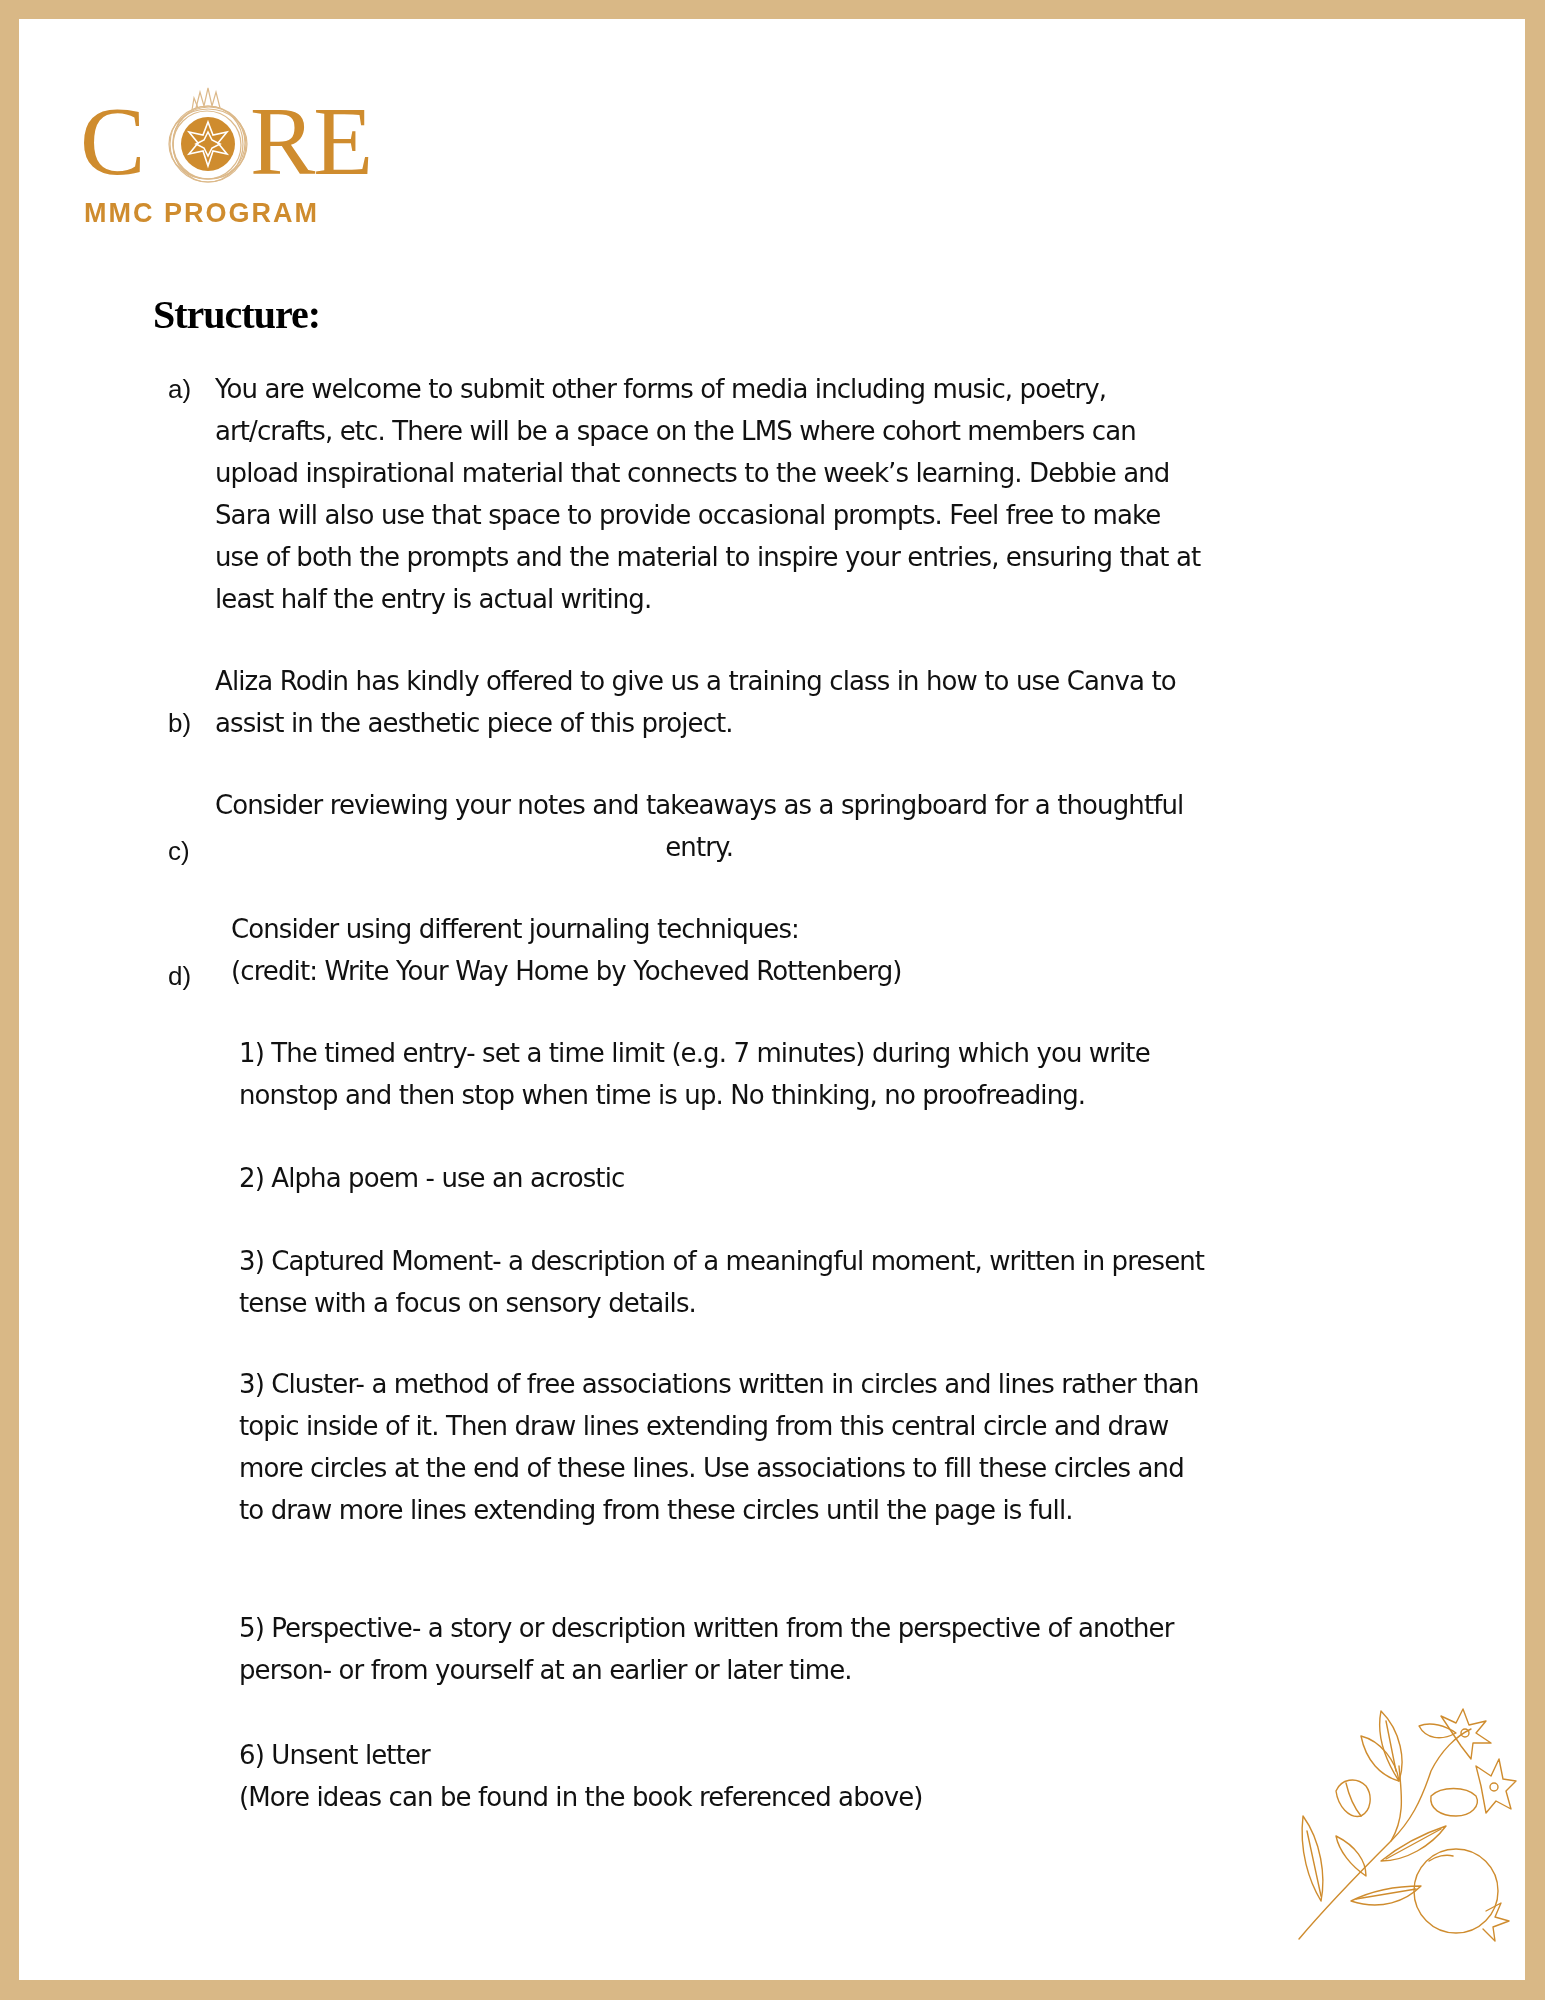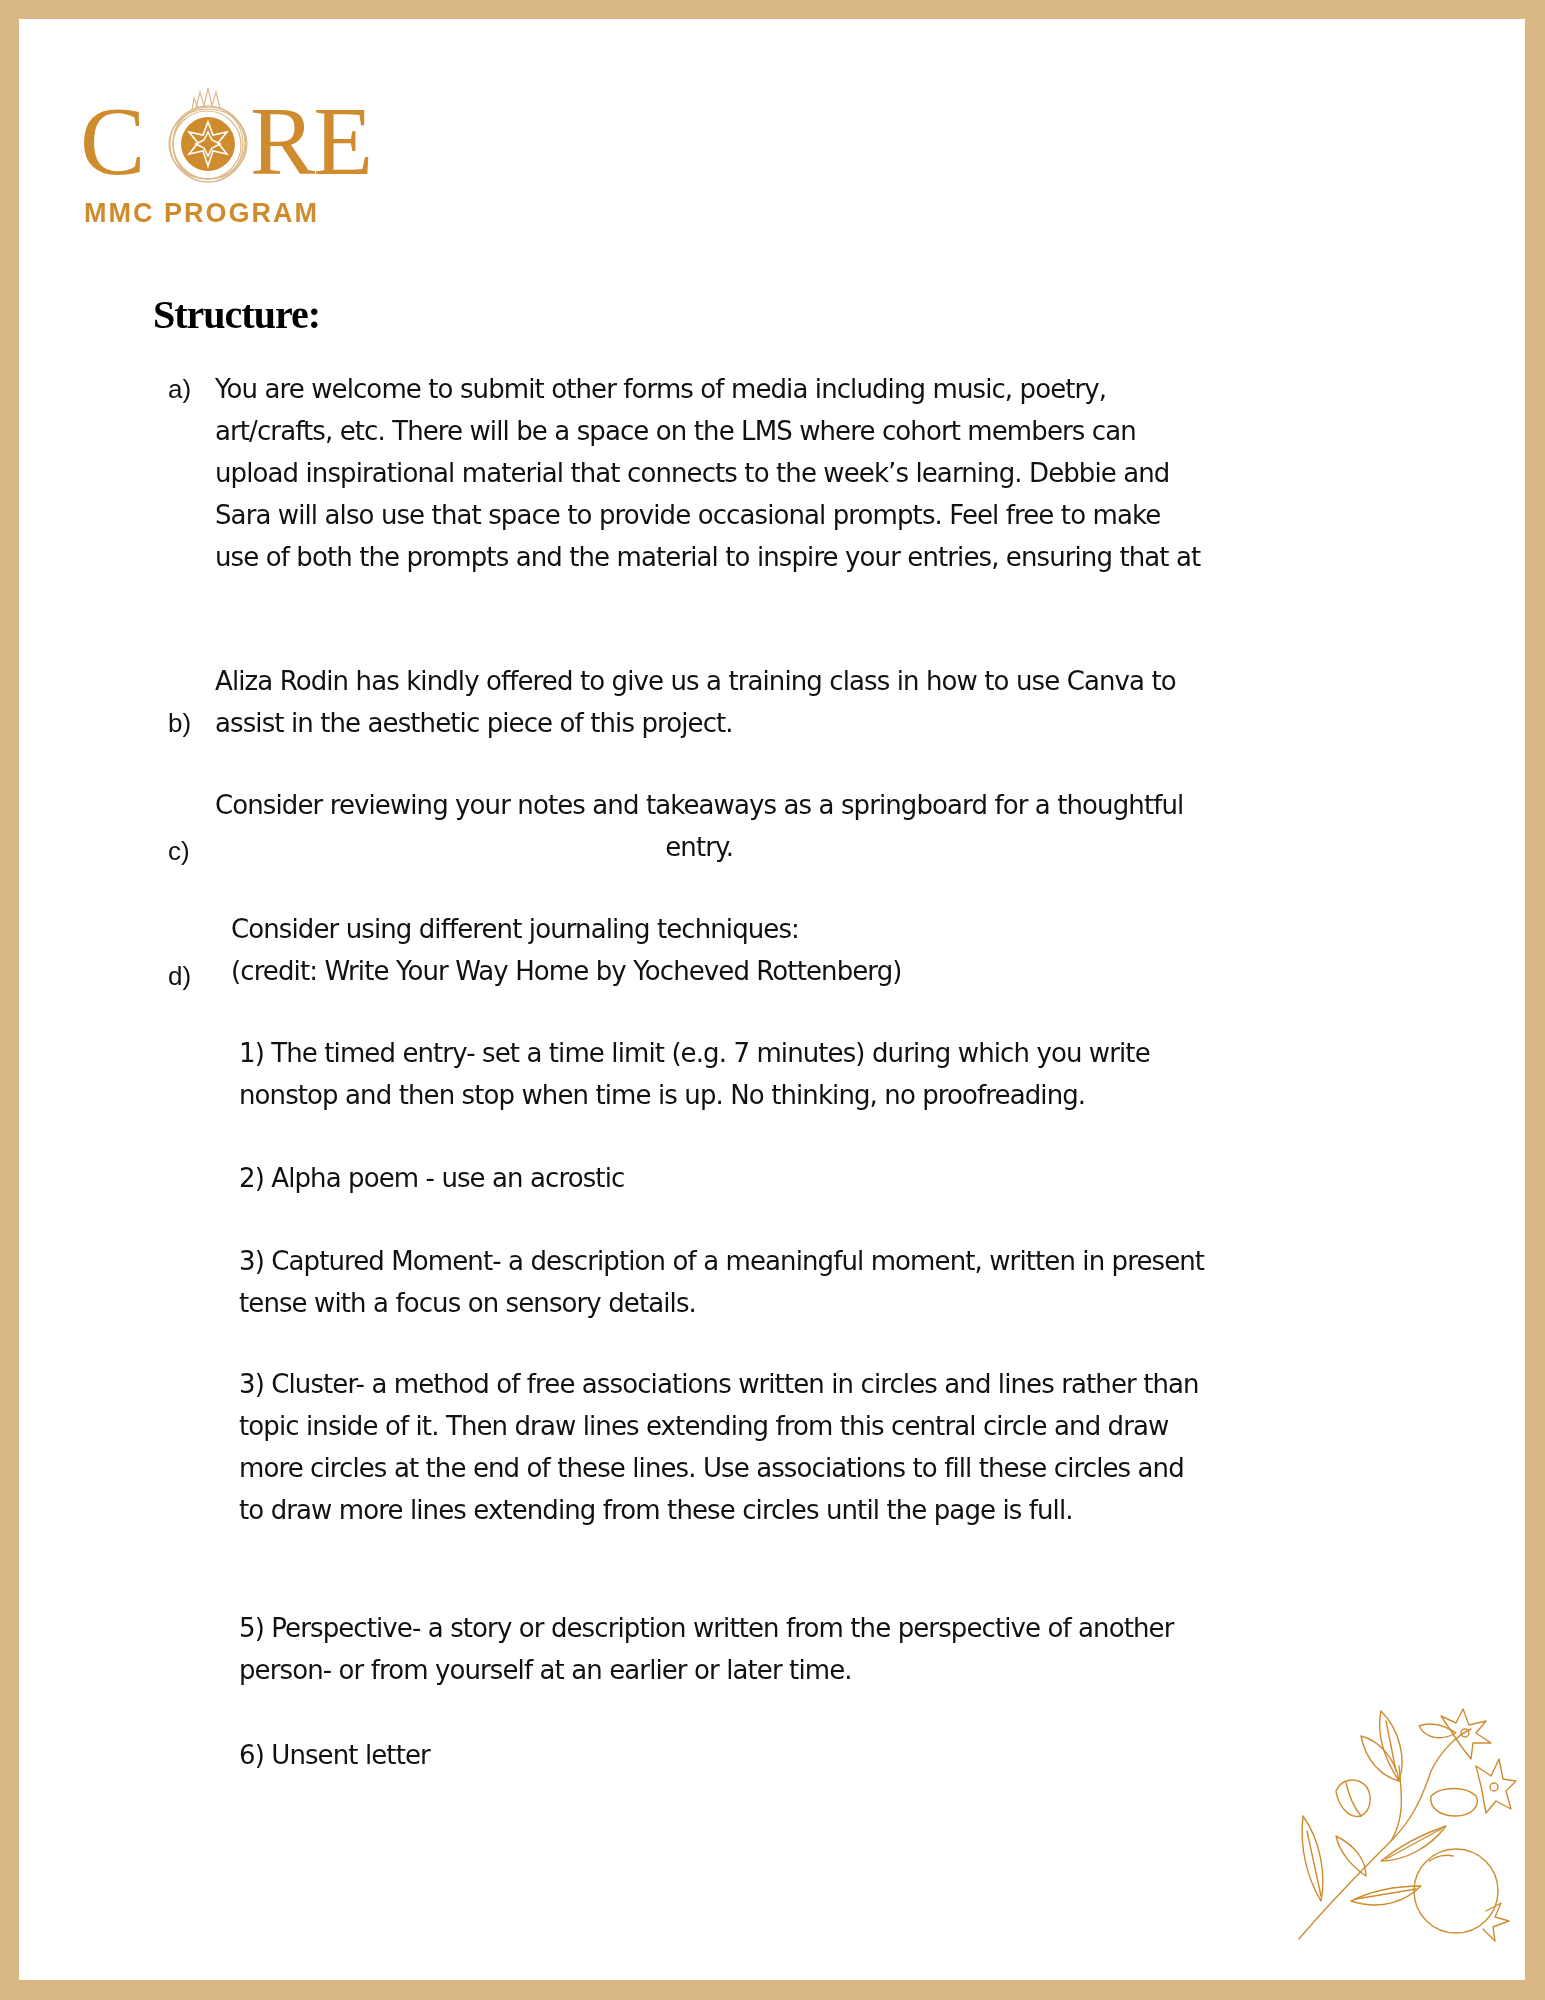--- a/index.html
+++ b/index.html
@@ -115,20 +115,21 @@
 
   <h1 class="heading" style="left:134px; top:272px;">Structure:</h1>
 
   <div class="marker" style="left:149px; top:349px;">a)</div>
   <div class="text col-main" style="left:196px; top:349px;">
     <div>You are welcome to submit other forms of media including music, poetry,</div>
     <div>art/crafts, etc. There will be a space on the LMS where cohort members can</div>
     <div>upload inspirational material that connects to the week’s learning. Debbie and</div>
     <div>Sara will also use that space to provide occasional prompts. Feel free to make</div>
     <div>use of both the prompts and the material to inspire your entries, ensuring that at</div>
+    <div>least half the entry is actual writing.</div>
   </div>
 
   <div class="text col-main" style="left:196px; top:641px;">
     <div>Aliza Rodin has kindly offered to give us a training class in how to use Canva to</div>
     <div>assist in the aesthetic piece of this project.</div>
   </div>
   <div class="marker" style="left:149px; top:683px;">b)</div>
 
   <div class="text col-main" style="left:196px; top:765px;text-align:center;">
     <div>Consider reviewing your notes and takeaways as a springboard for a thoughtful</div>
@@ -163,20 +164,21 @@
     <div>to draw more lines extending from these circles until the page is full.</div>
   </div>
 
   <div class="text col-sub" style="left:220px; top:1588px;">
     <div>5) Perspective- a story or description written from the perspective of another</div>
     <div>person- or from yourself at an earlier or later time.</div>
   </div>
 
   <div class="text col-sub" style="left:220px; top:1715px;">
     <div>6) Unsent letter</div>
+    <div>(More ideas can be found in the book referenced above)</div>
   </div>
 
   <svg class="deco" viewBox="0 0 240 300" style="left:1262px; top:1672px;">
     <g fill="none" stroke="#cf8c2e" stroke-width="1.4" stroke-linecap="round" stroke-linejoin="round">
 
       <path d="M18 248 C50 210 80 180 110 150 C130 130 140 110 150 80 C160 60 175 45 190 38"></path>
       <path d="M110 150 C125 125 120 100 118 75"></path>
 
       <path d="M100 20 C120 40 125 70 118 90 C105 70 95 45 100 20 Z"></path>
       <path d="M105 30 L115 80"></path>

